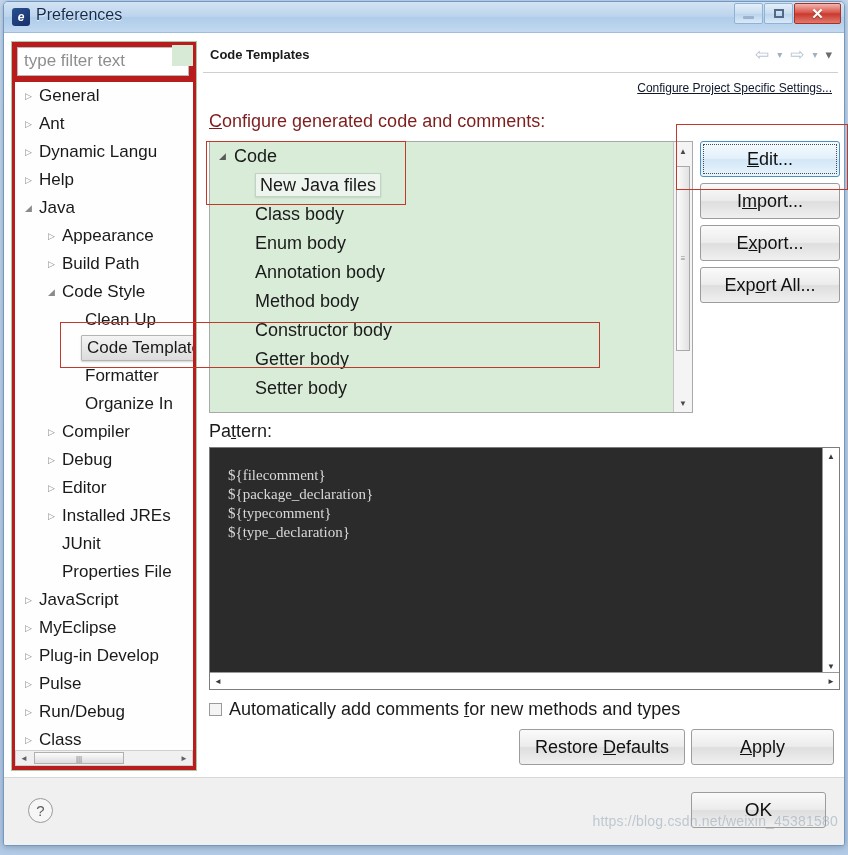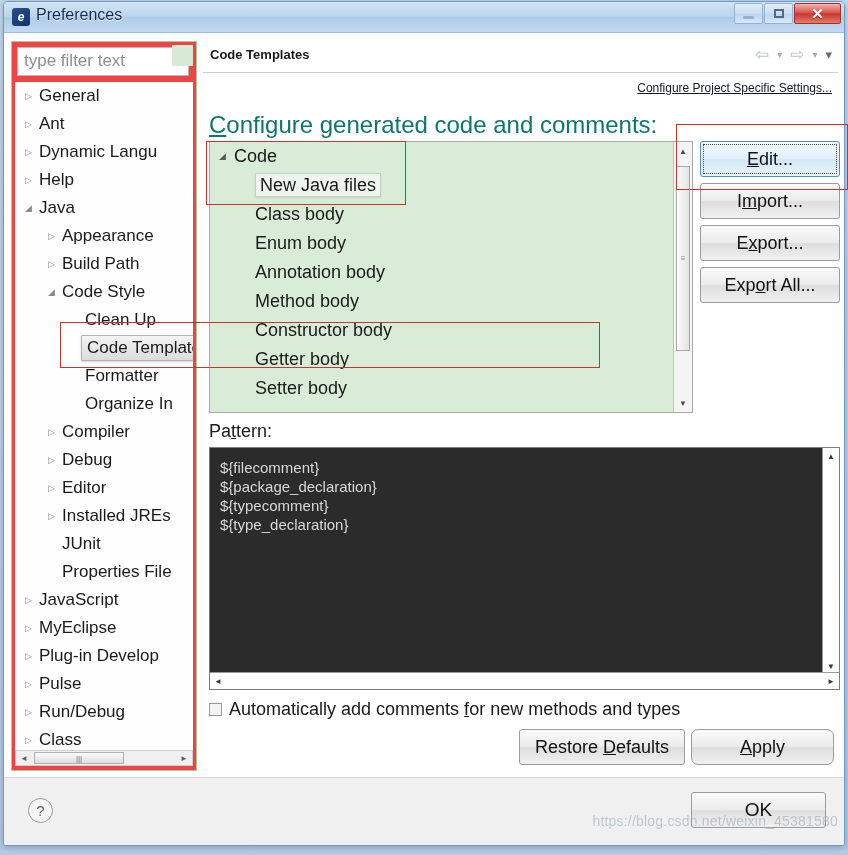--- a/index.html
+++ b/index.html
@@ -119,21 +119,21 @@
     position: relative;
     height: 747px;
     background: #ffffff;
   }
 
   
   .left-panel {
     position: absolute;
     left: 7px; top: 8px;
     width: 186px; height: 730px;
-    background: #ef4444;
+    background: #b91c1c;
     border: 1px solid #a8c8a8;
     box-sizing: border-box;
   }
   .filter-box {
     position: absolute;
     left: 5px; top: 5px;
     width: 172px; height: 29px;
     background: #ffffff;
     border: 1px solid #b9b9b9;
     box-sizing: border-box;
@@ -247,22 +247,22 @@
   }
   .proj-link {
     font-size: 12px;
     color: #0f172a;
     text-decoration: underline;
     cursor: pointer;
   }
   .cfg-label {
     position: absolute;
     left: 6px; top: 70px;
-    font-size: 24px;
-    color: #0f766e;
+    font-size: 18px;
+    color: #7f1d1d;
   }
   .cfg-label u { text-decoration: underline; }
 
   
   .tmpl-wrap {
     position: absolute;
     left: 6px; top: 100px;
     width: 484px; height: 272px;
     border: 1px solid #a9a9a9;
     background: #d8ecd8;
@@ -351,23 +351,23 @@
   .pattern-box {
     position: absolute;
     left: 6px; top: 406px;
     width: 631px; height: 243px;
     background: #2b2b2b;
     border: 1px solid #7c7c7c;
     box-sizing: border-box;
     overflow: hidden;
   }
   .pattern-code {
-    margin: 4px;
+    margin: 12px;
     padding: 6px 0 0 6px;
-    font-family: Liberation Sans, sans-serif;
+    font-family: Liberation Serif, serif;
     font-size: 15px;
     line-height: 19px;
     color: #d8d8d8;
     white-space: pre;
   }
   .pat-vscroll {
     position: absolute;
     right: 0; top: 0;
     width: 17px; height: 226px;
     background: #ffffff;
@@ -415,21 +415,21 @@
     font-size: 18px;
     color: #111111;
     background: linear-gradient(180deg, #fafafa 0%, #ececec 48%, #dedede 52%, #f0f0f0 100%);
     border: 1px solid #9c9c9c;
     border-radius: 3px;
     cursor: pointer;
     font-family: "Liberation Sans", sans-serif;
     box-sizing: border-box;
   }
   .bbtn.restore { width: 166px; }
-  .bbtn.apply { width: 143px; margin-left: 6px; border-radius: 7px; }
+  .bbtn.apply { width: 143px; margin-left: 6px; }
   .bbtn u { text-decoration: underline; }
 
   
   .dlg-footer {
     position: absolute;
     left: 0; bottom: 0;
     width: 100%; height: 67px;
     background: #f0f0f0;
     border-top: 1px solid #d8d8d8;
   }

